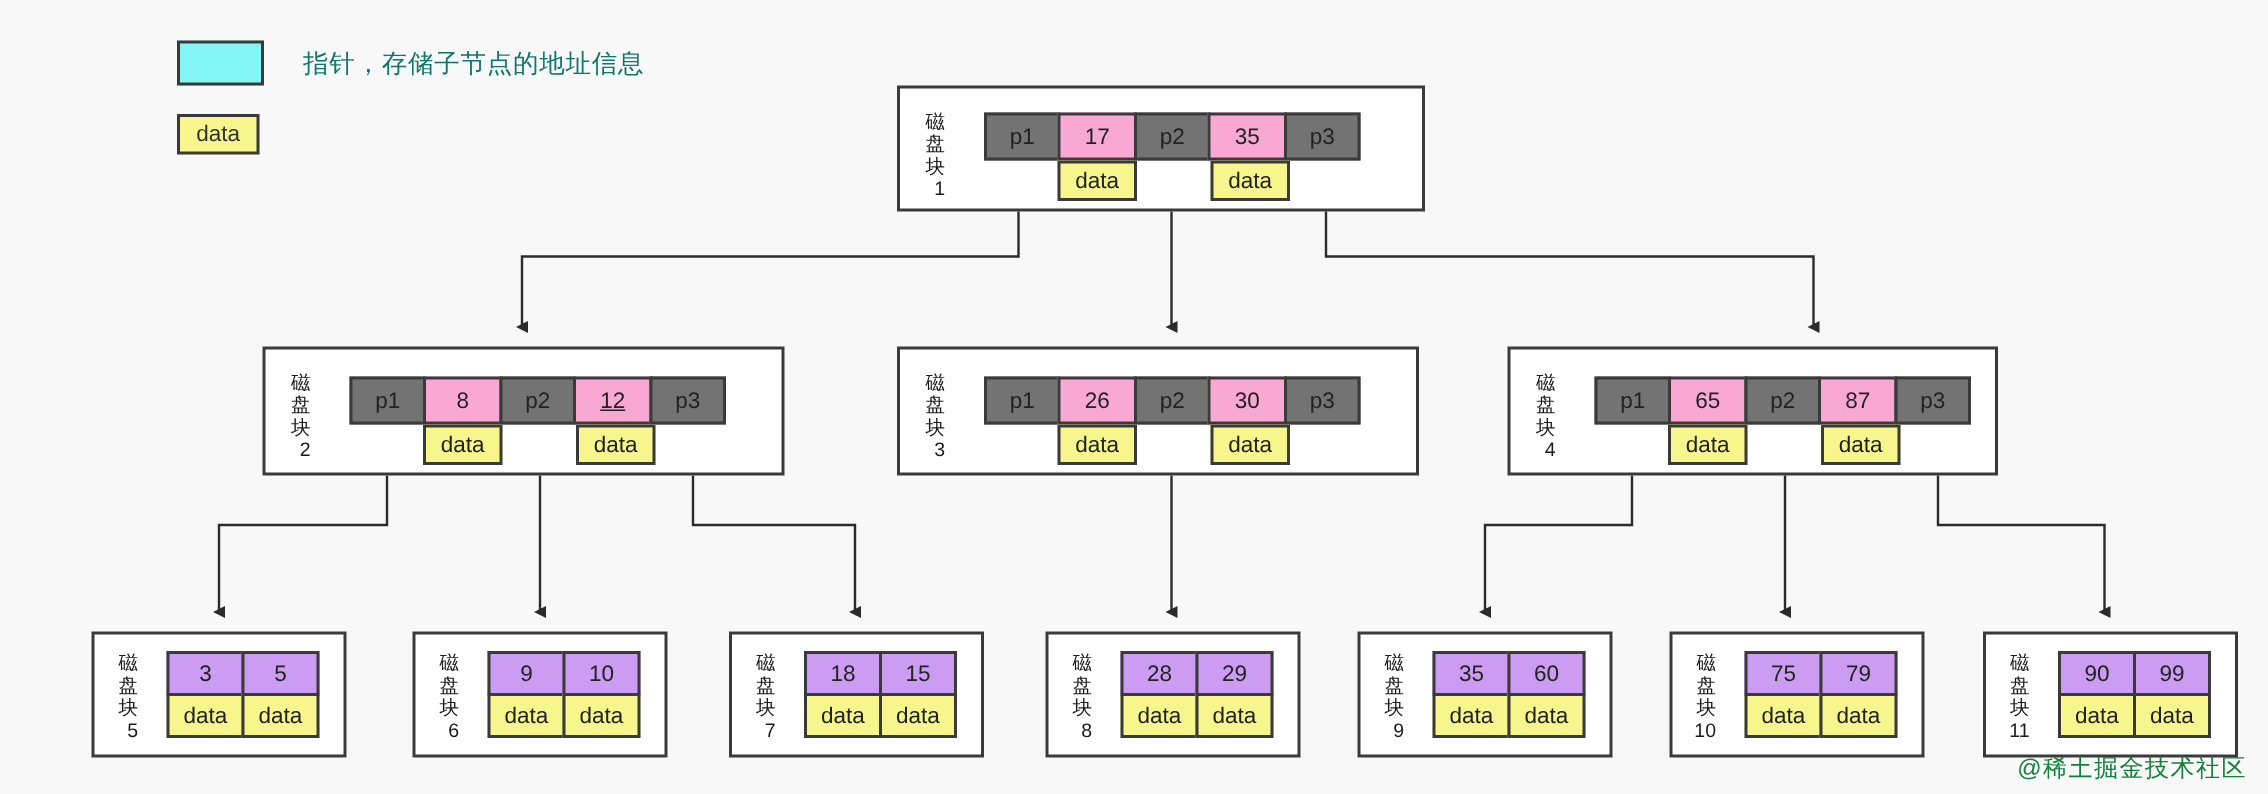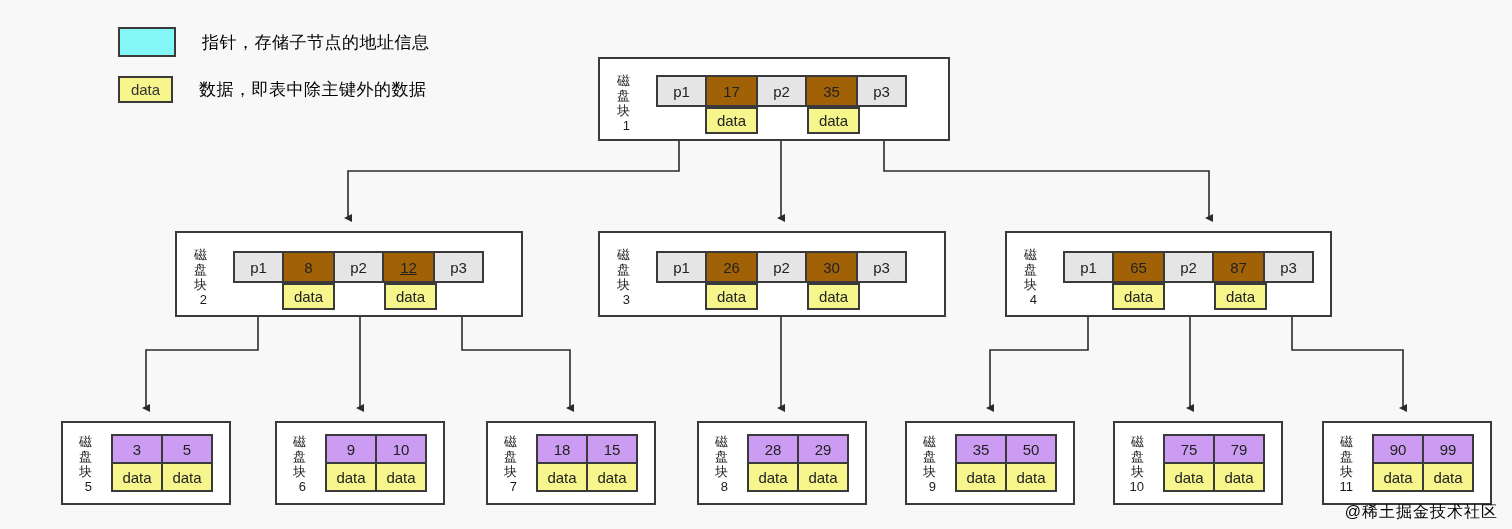--- a/index.html
+++ b/index.html
@@ -54,21 +54,21 @@
     color: #333;
     flex: none;
   }
   .legend-swatch.small {
     width: 55px;
     height: 27px;
   }
   .legend-label {
     margin-left: 26px;
     font-size: 17px;
-    color: #000000;
+    color: #0f766e;
     letter-spacing: 0.5px;
     white-space: nowrap;
   }
 
   
   .node {
     position: absolute;
     border: 2px solid #3a3a3a;
     background: #ffffff;
     box-sizing: border-box;
@@ -91,22 +91,22 @@
     border: 2px solid #3a3a3a;
     box-sizing: border-box;
     display: flex;
     align-items: center;
     justify-content: center;
     font-size: 15px;
     color: #222;
     margin-left: -2px;
   }
   .cell:first-child { margin-left: 0; }
-  .cell.ptr  { background: #e5e5e5; }
-  .cell.key  { background: #a16207; }
+  .cell.ptr  { background: #737373; }
+  .cell.key  { background: #f9a8d4; }
   .data-box {
     position: absolute;
     border: 2px solid #3a3a3a;
     box-sizing: border-box;
     background: #f6f68d;
     display: flex;
     align-items: center;
     justify-content: center;
     font-size: 15px;
     color: #222;
@@ -135,21 +135,21 @@
     height: 30px;
   }
   .leaf-cell.key  { background: #cb9cf2; }
   .leaf-cell.data { background: #f6f68d; margin-top: -2px; }
 
   .watermark {
     position: absolute;
     right: 14px;
     bottom: 6px;
     font-size: 16px;
-    color: #000000;
+    color: #15803d;
     letter-spacing: 1px;
     white-space: nowrap;
   }
 </style>
 </head>
 <body>
 
 <div id="canvas">
 
   <svg class="edges" viewBox="0 0 1512 529">
@@ -185,21 +185,20 @@
   <div class="legend">
 
     <div class="legend-row">
       <div class="legend-swatch" style="background:#84f6f6"></div>
       <div class="legend-label">指针，存储子节点的地址信息</div>
     </div>
 
 
     <div class="legend-row">
       <div class="legend-swatch small" style="background:#f6f68d">data</div>
-      <div class="legend-label">数据，即表中除主键外的数据</div>
     </div>
   </div>
 
   <div class="node" style="left:598px; top:57px; width:352px; height:84px;">
     <div class="node-label" style="left:10px; top:14px;">磁盘块1</div>
   </div>
   <div class="cells" style="left:656px; top:75px;">
     <div class="cell ptr" style="width:51px;height:32px;">p1</div>
     <div class="cell key" style="width:53px;height:32px;">17</div>
     <div class="cell ptr" style="width:51px;height:32px;">p2</div>
@@ -306,21 +305,21 @@
 
   <div class="node" style="left:905px; top:421px; width:170px; height:84px;">
     <div class="node-label" style="left:9px; top:11px;">磁盘块9</div>
   </div>
   <div class="leaf-grid" style="left:955px; top:434px;">
     <div class="leaf-col">
       <div class="leaf-cell key">35</div>
       <div class="leaf-cell data">data</div>
     </div>
     <div class="leaf-col">
-      <div class="leaf-cell key">50</div>
+      <div class="leaf-cell key">60</div>
       <div class="leaf-cell data">data</div>
     </div>
   </div>
 
   <div class="node" style="left:1113px; top:421px; width:170px; height:84px;">
     <div class="node-label" style="left:9px; top:11px;">磁盘块10</div>
   </div>
   <div class="leaf-grid" style="left:1163px; top:434px;">
     <div class="leaf-col">
       <div class="leaf-cell key">75</div>

